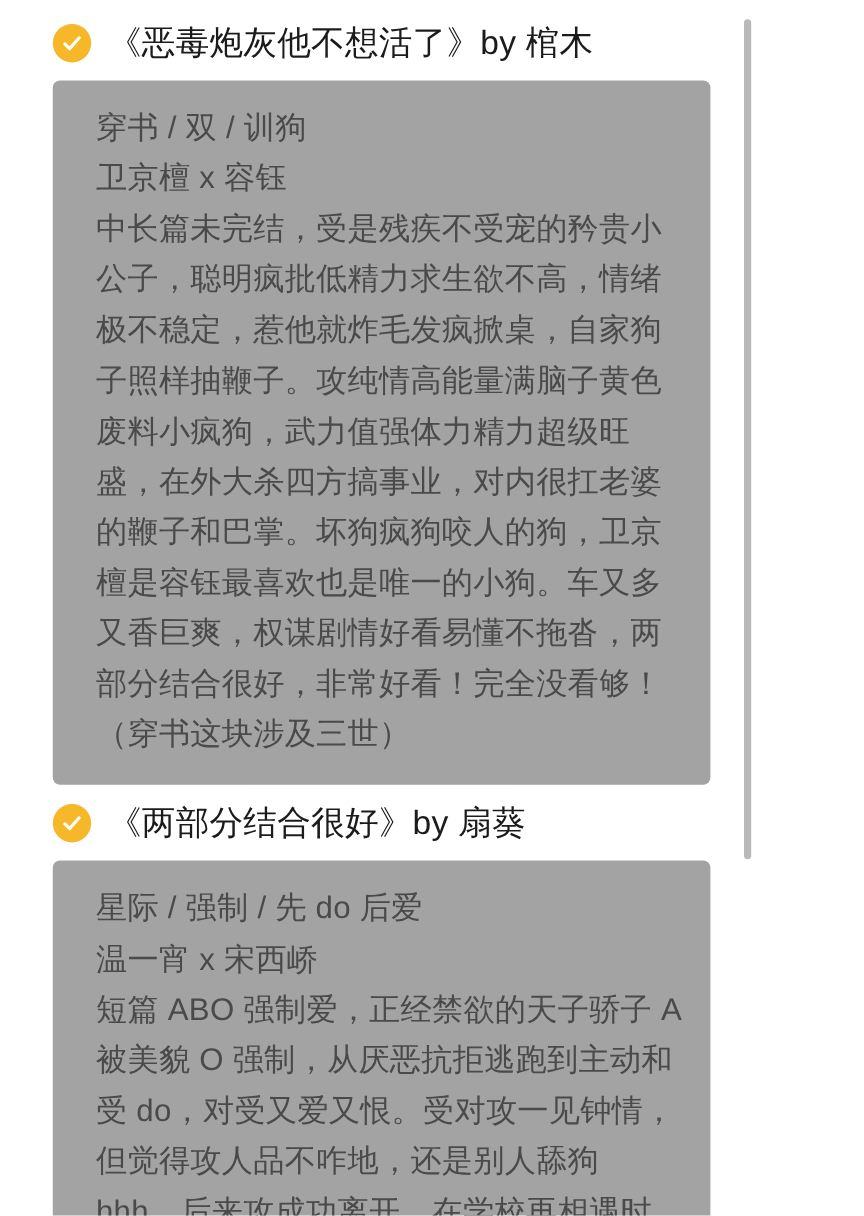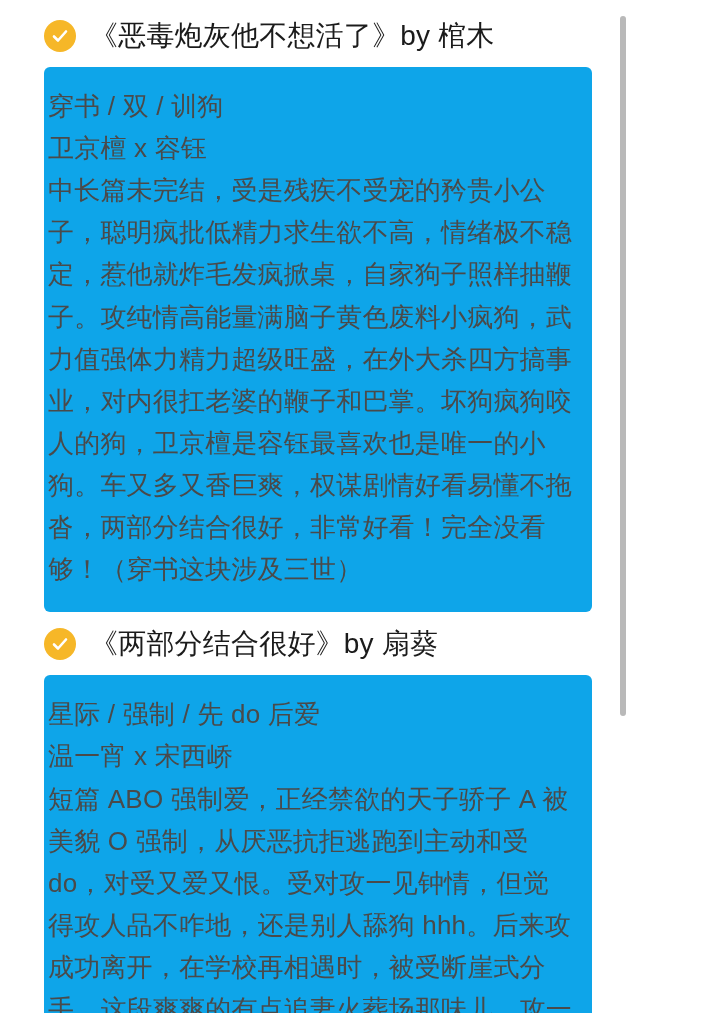--- a/index.html
+++ b/index.html
@@ -44,23 +44,23 @@
     display: block;
   }
   .entry-title {
     font-size: 28px;
     color: #1b1b1b;
     line-height: 1.25;
     letter-spacing: 0.2px;
     font-weight: 400;
   }
   .entry-body {
-    background: #0ea5e9;
+    background: #a3a3a3;
     border-radius: 6px;
-    padding: 18px 20px 22px 4px;
+    padding: 18px 20px 22px 36px;
     color: #4a4a4a;
     font-size: 26px;
     line-height: 1.62;
     letter-spacing: 0.2px;
     white-space: pre-wrap;
     word-break: break-word;
   }
   .scrollbar-track {
     position: absolute;
     top: 0;

